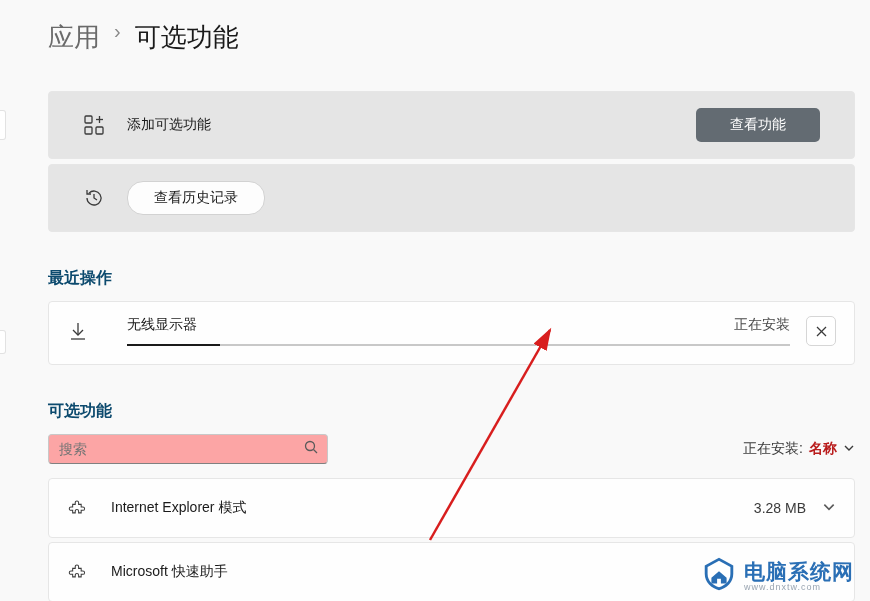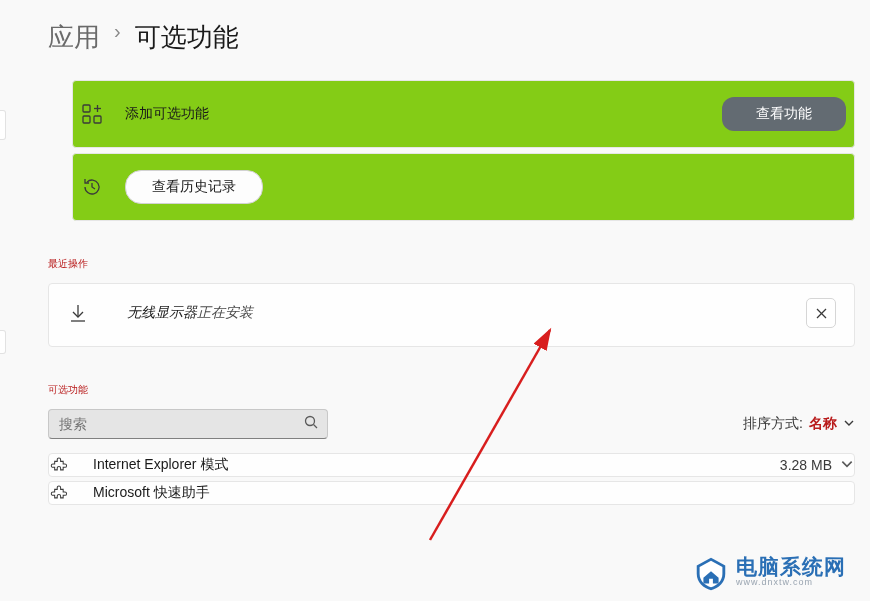--- a/index.html
+++ b/index.html
@@ -12,96 +12,94 @@
       position: relative;
       color: #1a1a1a;
     }
     .content {
       padding: 20px 15px 0 48px;
     }
     .breadcrumb {
       display: flex;
       align-items: flex-start;
       font-size: 26px;
-      margin-bottom: 25px;
+      margin-bottom: 36px;
     }
     .breadcrumb-item {
       color: #6a6a6a;
     }
     .breadcrumb-sep {
       color: #8a8a8a;
       margin: 0 14px;
       font-size: 20px;
     }
     .breadcrumb-current {
       color: #1a1a1a;
       font-weight: 500;
     }
     .card {
-      background: #84cc16;
+      background: #e5e5e5;
       border: 1px solid #e6e6e6;
       border-radius: 4px;
       margin-bottom: 5px;
-      padding: 16px 8px;
-      display: flex;
-      align-items: center;
-      margin-left: 24px;
+      padding: 16px 34px;
+      display: flex;
+      align-items: center;
     }
     .card-icon {
       width: 22px;
       height: 22px;
       display: flex;
       align-items: center;
       justify-content: center;
       margin-right: 22px;
       color: #3a3a3a;
     }
     .card-title {
       font-size: 14px;
       flex: 1;
     }
     .btn-primary {
       background: #636b72;
       color: #fff;
       border: none;
-      border-radius: 12px;
+      border-radius: 5px;
       padding: 8px 34px;
       font-size: 14px;
       cursor: pointer;
     }
     .btn-secondary {
       background: #fdfdfd;
       color: #1a1a1a;
       border: 1px solid #d2d2d2;
       border-radius: 16px;
       padding: 7px 26px;
       font-size: 14px;
       cursor: pointer;
     }
     .section-title {
-      font-size: 10px;
-      color: #b91c1c;
+      font-size: 16px;
+      color: #0c4a6e;
       margin-top: 36px;
       margin-bottom: 12px;
-      font-weight: 400;
+      font-weight: 700;
     }
     .op-card {
       background: #fefefe;
       border: 1px solid #e6e6e6;
       border-radius: 4px;
       padding: 14px 18px 18px 18px;
       display: flex;
       align-items: center;
       gap: 16px;
     }
     .op-body {
       flex: 1;
       display: flex;
-      flex-direction: row;
-      font-style: italic;
+      flex-direction: column;
     }
     .op-row {
       display: flex;
       align-items: center;
       justify-content: space-between;
     }
     .op-name {
       font-size: 14px;
     }
     .op-status {
@@ -142,21 +140,21 @@
       position: relative;
       width: 280px;
     }
     .search-input input {
       width: 100%;
       padding: 6px 34px 6px 10px;
       border: 1px solid #c8c8c8;
       border-bottom: 1px solid #808080;
       border-radius: 4px;
       font-size: 14px;
-      background: #e5e5e5;
+      background: #fca5a5;
       outline: none;
       color: #666;
     }
     .search-input .search-ico {
       position: absolute;
       right: 10px;
       top: 50%;
       transform: translateY(-50%);
       color: #5a5a5a;
     }
@@ -169,39 +167,40 @@
     }
     .sort-value {
       font-weight: 600;
       color: #b91c1c;
     }
     .list-item {
       background: #fefefe;
       border: 1px solid #e6e6e6;
       border-radius: 4px;
       margin-bottom: 4px;
+      padding: 18px;
       display: flex;
       align-items: center;
     }
     .list-item .card-icon { margin-right: 22px; }
     .list-name { font-size: 14px; flex: 1; }
-    .list-size { font-size: 14px; color: #3a3a3a; margin-right: 8px; }
+    .list-size { font-size: 14px; color: #3a3a3a; margin-right: 16px; }
     .chev { color: #5a5a5a; font-size: 14px; }
     .red-arrow {
       position: absolute;
       left: 420px;
       top: 320px;
       pointer-events: none;
     }
     .watermark {
       position: absolute;
-      right: 24px;
+      right: 16px;
       bottom: 8px;
       display: flex;
-      align-items: flex-start;
+      align-items: flex-end;
       gap: 6px;
       pointer-events: none;
       margin-top: 48px;
     }
     .wm-logo {
       width: 38px;
       height: 38px;
     }
     .wm-text { display:flex; flex-direction:column; line-height:1.1; }
     .wm-title { font-size: 21px; font-weight: 700; color: #2a6fb5; letter-spacing: 1px; }
@@ -289,21 +288,21 @@
     <div class="search-input">
       <input type="text" placeholder="搜索" style="">
       <span class="search-ico">
         <svg width="14" height="14" viewBox="0 0 14 14" fill="none" stroke="currentColor" stroke-width="1.3">
           <circle cx="6" cy="6" r="4.5"></circle>
             <line x1="9.5" y1="9.5" x2="13" y2="13"></line>
         </svg>
       </span>
     </div>
     <div class="sort-label">
-      <span>排序方式:</span>
+      <span>正在安装:</span>
       <span class="sort-value">名称</span>
       <span>
         <svg width="12" height="12" viewBox="0 0 12 12" fill="none" stroke="currentColor" stroke-width="1.4">
             <polyline points="2,4 6,8 10,4"></polyline>
           </svg>
       </span>
     </div>
   </div>
 
   <div class="list-item">

